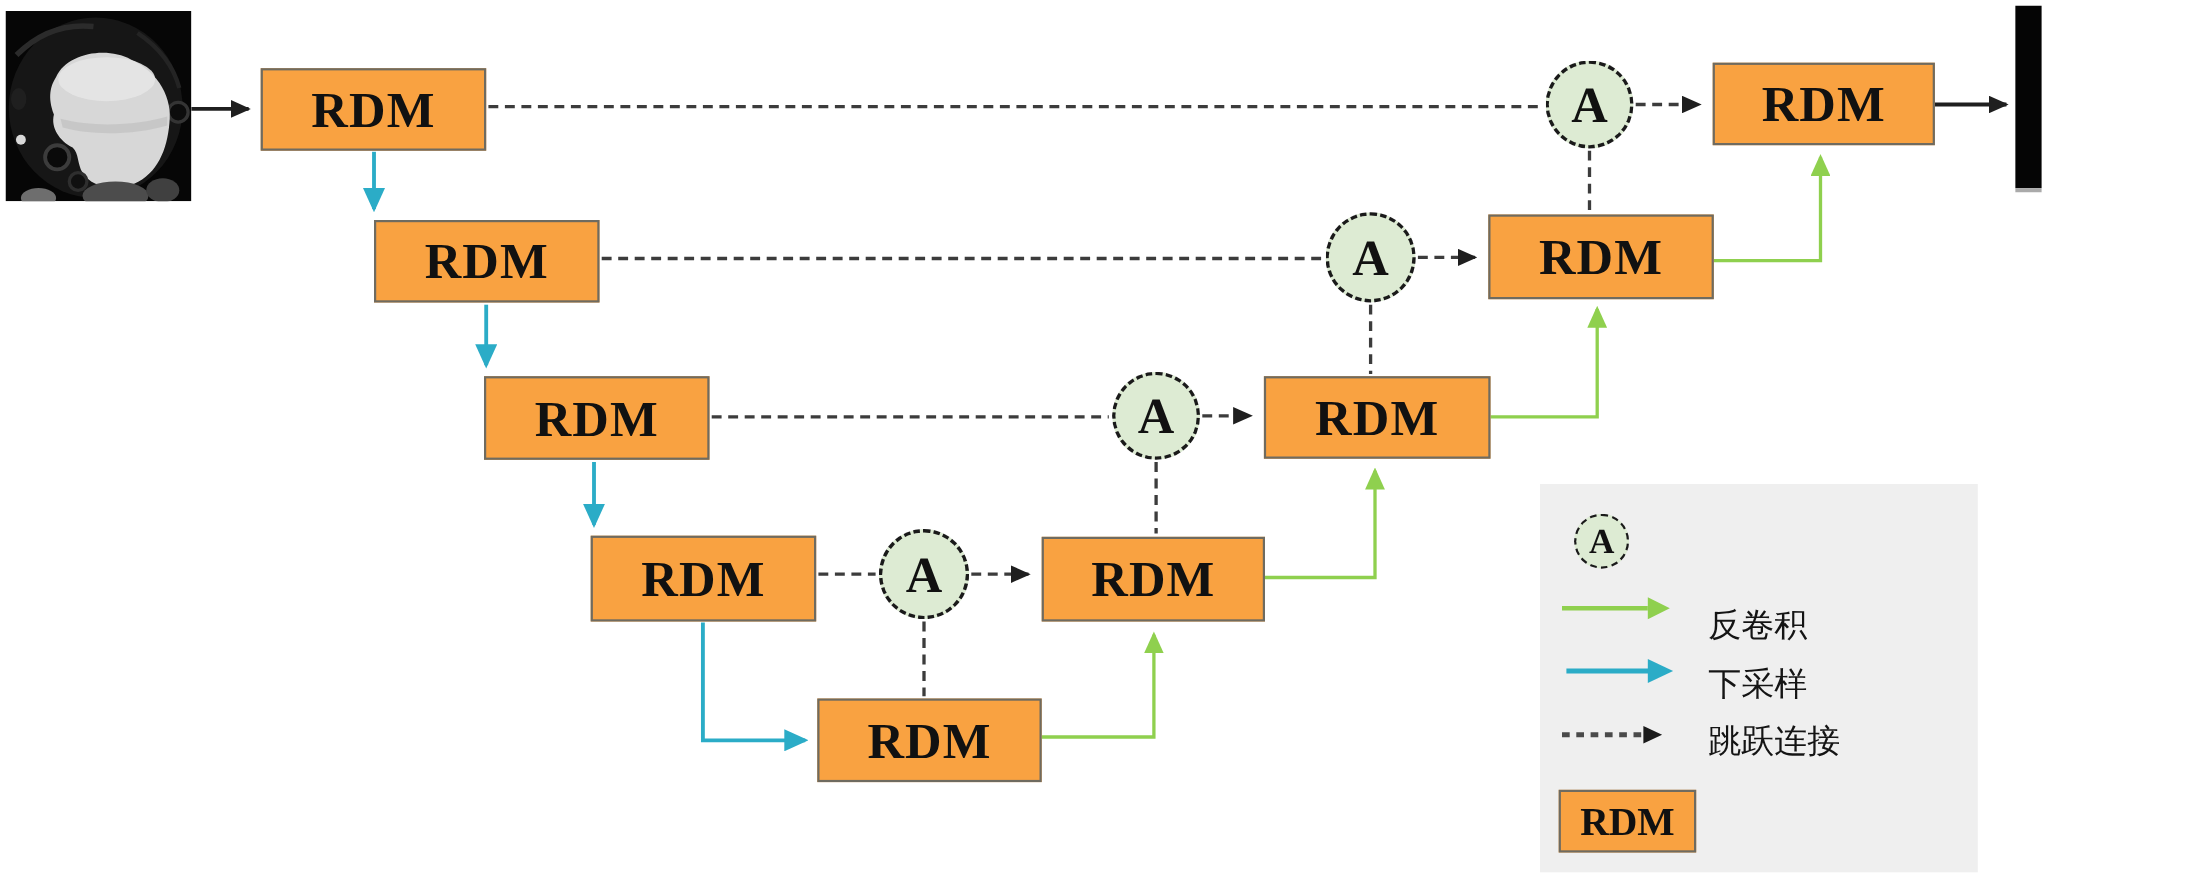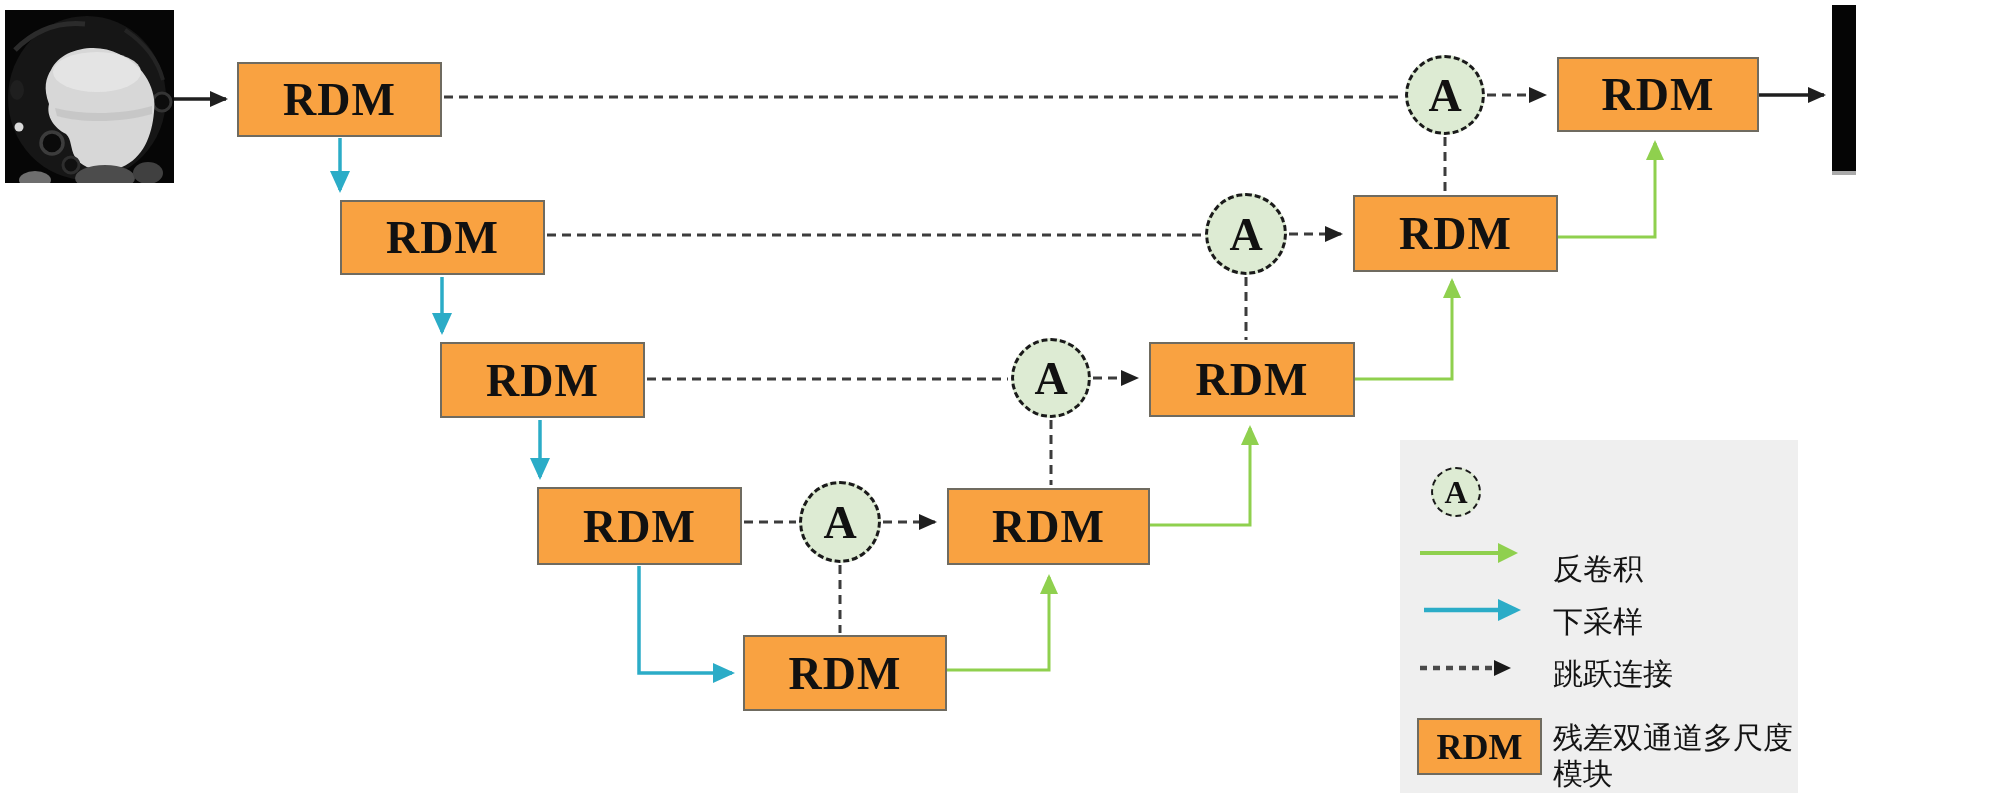--- a/index.html
+++ b/index.html
@@ -190,17 +190,16 @@
 
     <div class="legend-symbol" style="left:14px;top:215px;">
       <svg width="110" height="26" viewBox="0 0 110 26">
         <line x1="6" y1="13" x2="78" y2="13" stroke="#4a4a4a" stroke-width="4.5" stroke-dasharray="7 6"></line>
         <path d="M 80 5 L 97 13 L 80 21 Z" fill="#1a1a1a"></path>
       </svg>
     </div>
     <div class="legend-label" style="top:220px;margin-top:14px;">跳跃连接</div>
 
     <div id="legend-rdm-box">RDM</div>
-    <div class="legend-label wrap" style="top:280px;">残差双通道多尺度模块</div>
 
   </div>
 
 </div>
 
 </body></html>

